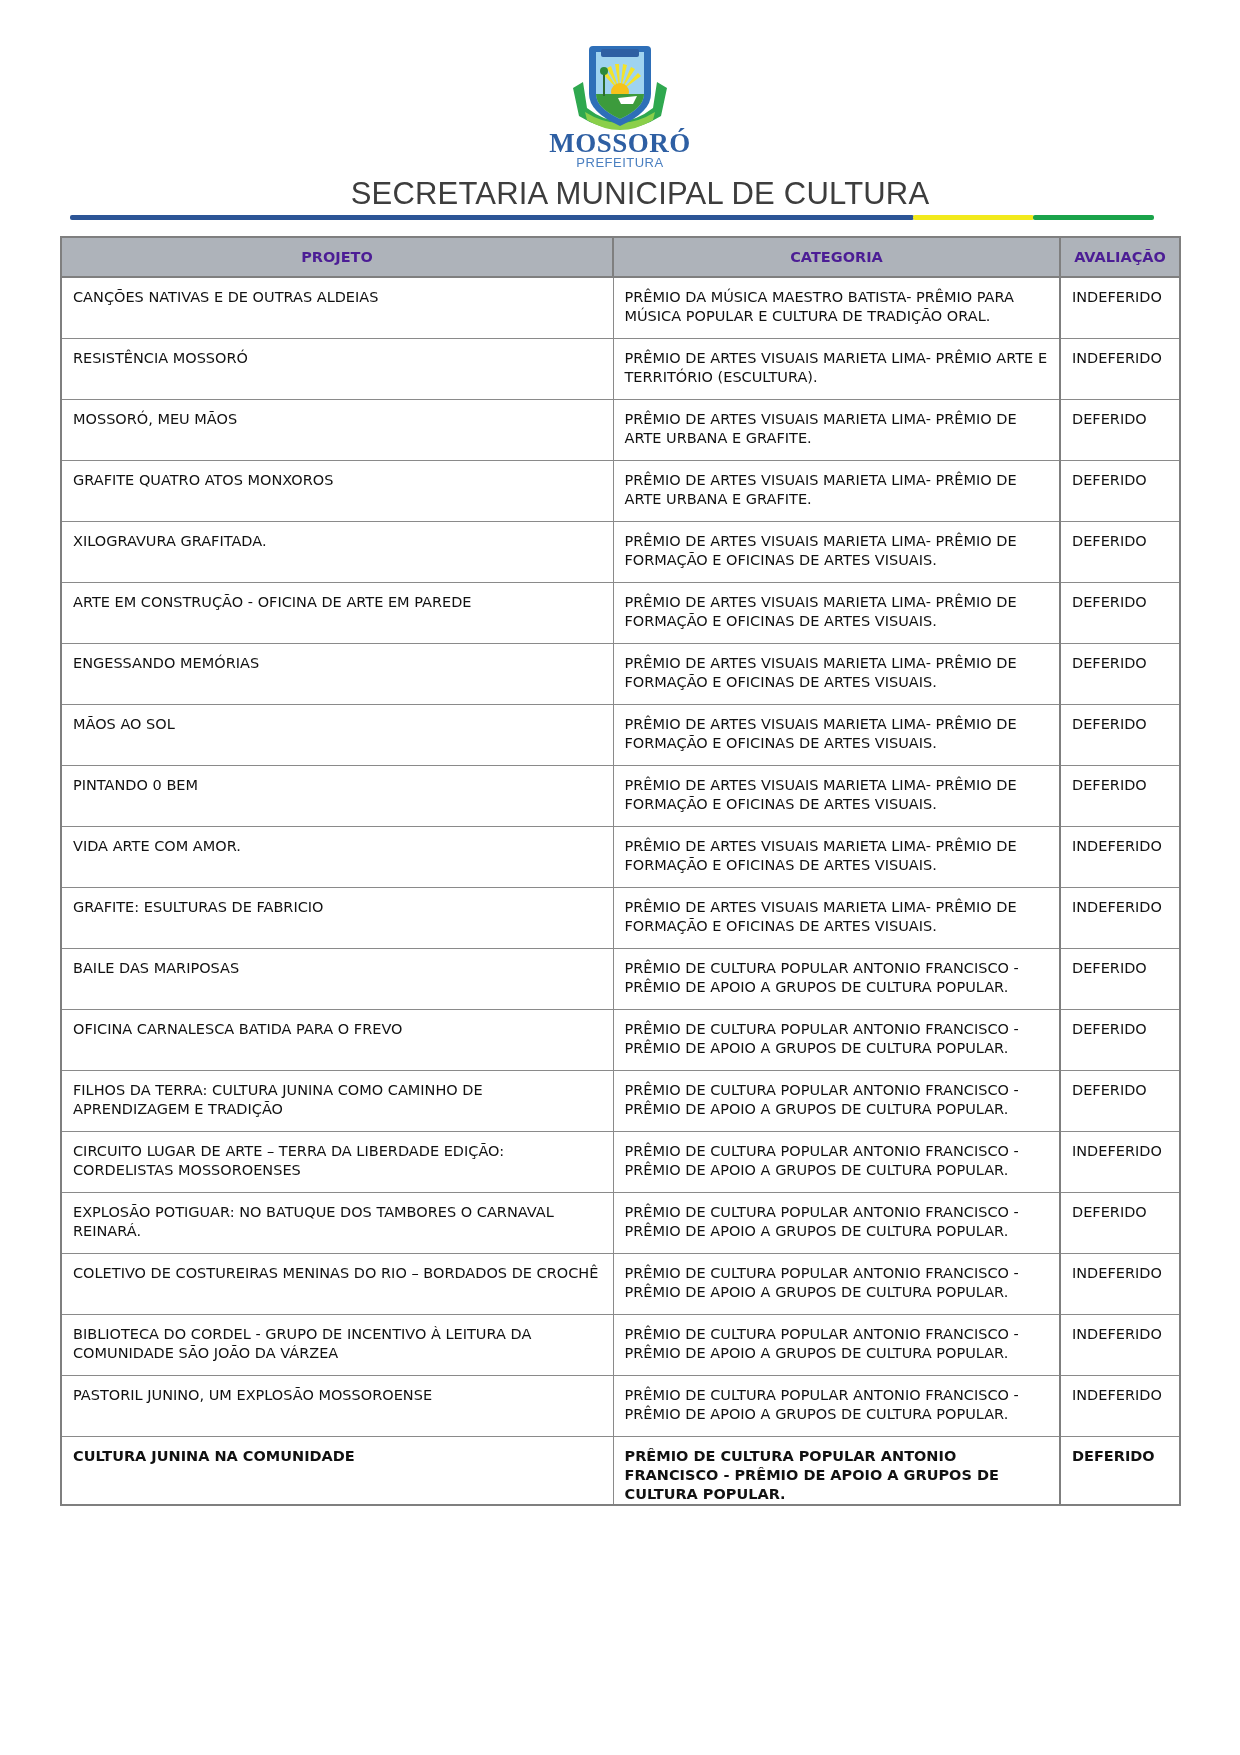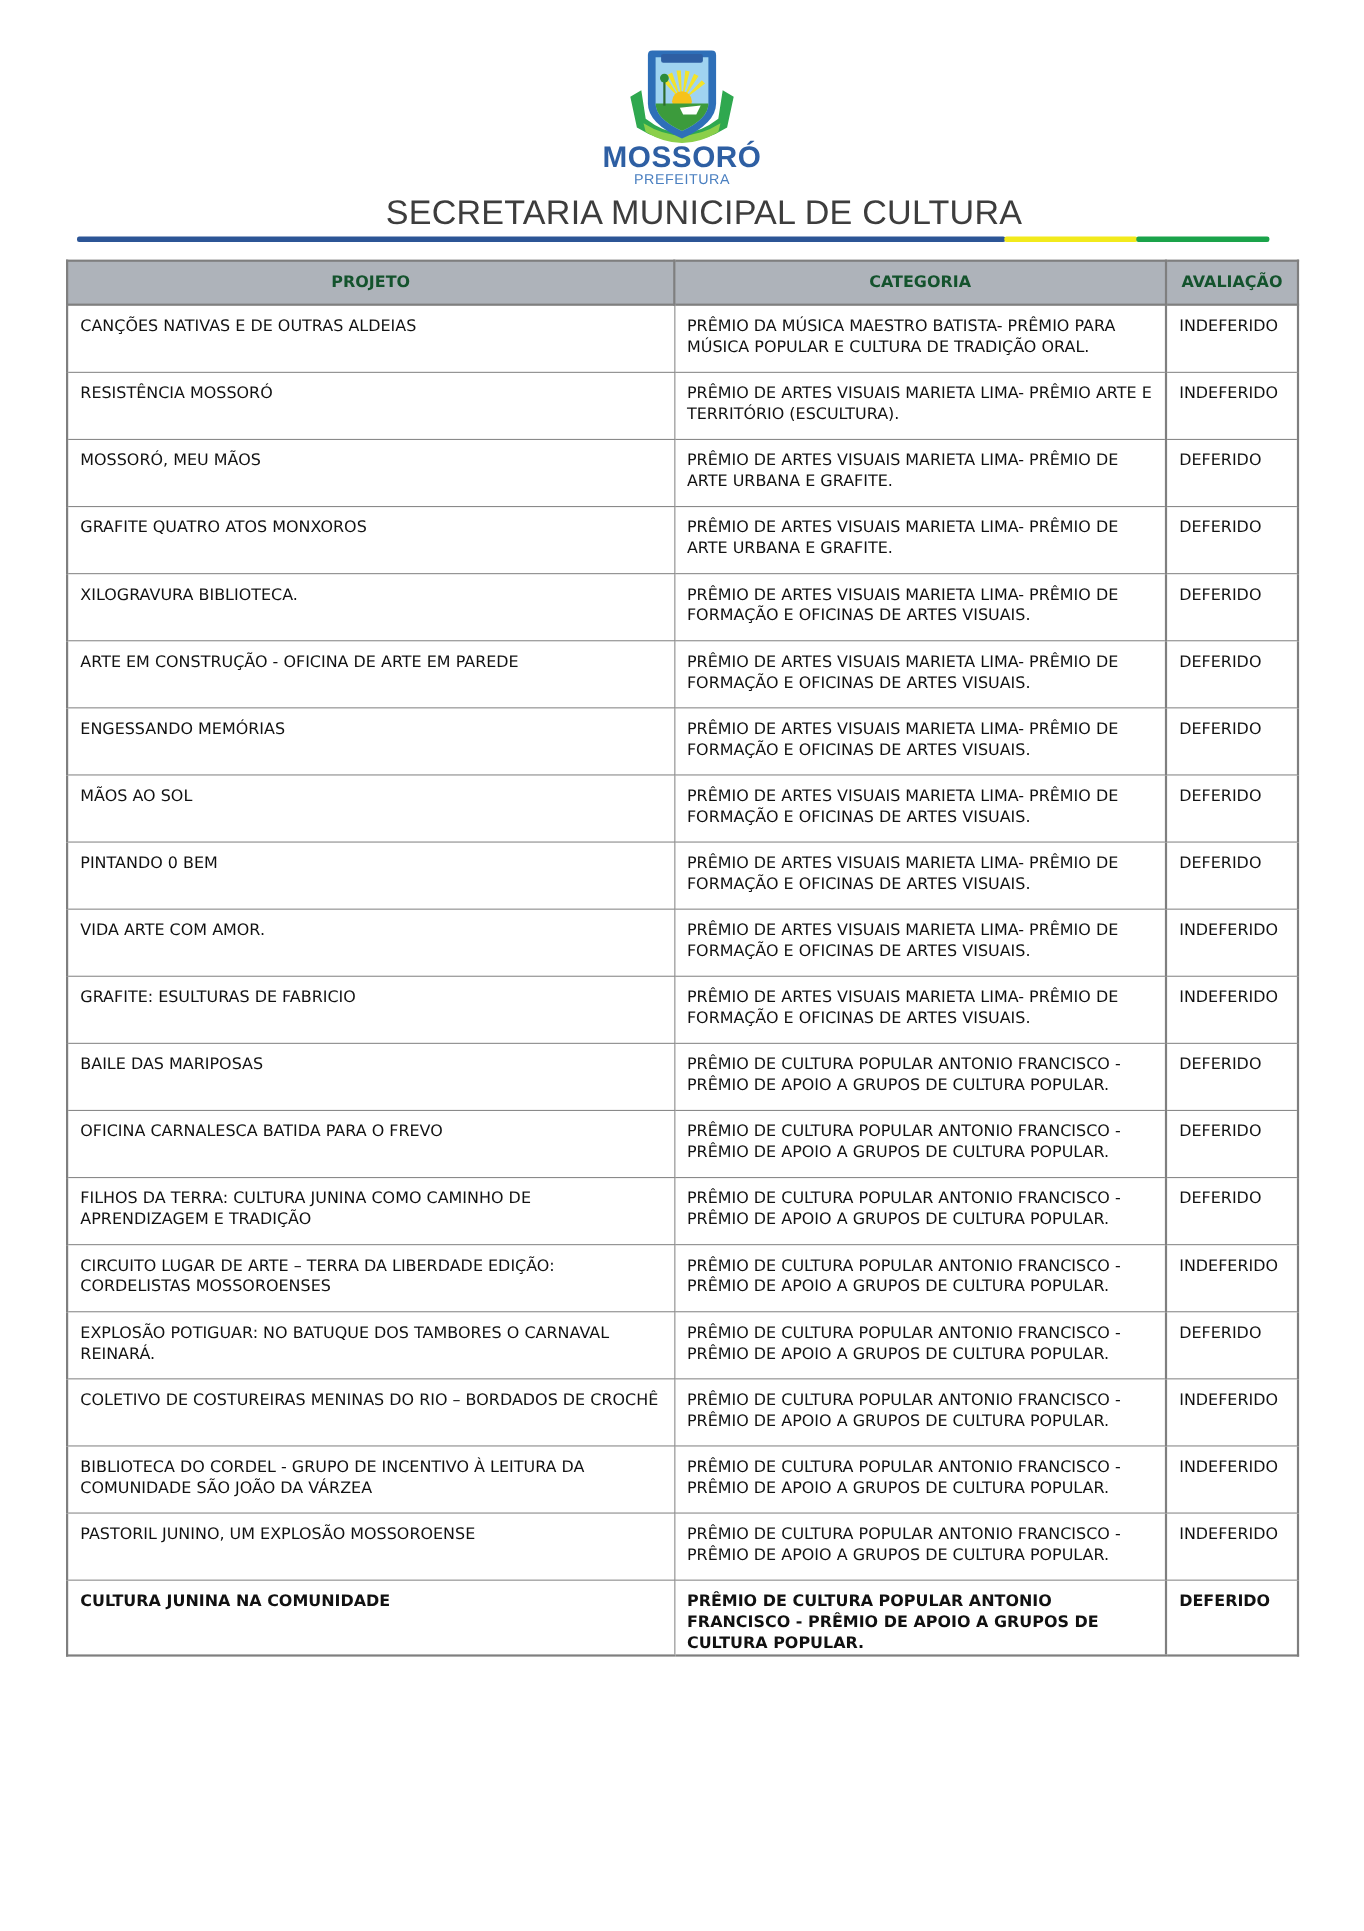--- a/index.html
+++ b/index.html
@@ -28,21 +28,21 @@
       top: 42px;
       width: 114px;
       height: 92px;
     }
     .brand-name {
       position: absolute;
       left: 0;
       width: 1240px;
       top: 128px;
       text-align: center;
-      font-family: Liberation Sans, sans-serif;
+      font-family: Liberation Serif, serif;
       font-weight: bold;
       font-size: 27px;
       letter-spacing: 0.5px;
       color: #2e5fa3;
       line-height: 30px;
     }
     .brand-sub {
       position: absolute;
       left: 0;
       width: 1240px;
@@ -91,21 +91,21 @@
     table.results col.c1 { width: 552px; }
     table.results col.c2 { width: 447px; }
     table.results col.c3 { width: 120px; }
     table.results th {
       background: #aeb3ba;
       border: 2px solid #7f7f7f;
       height: 38px;
       font-weight: bold;
       font-size: 14.5px;
       text-align: center;
-      color: #14532d;
+      color: #4c1d95;
       padding: 0;
       margin-left: 32px;
     }
     table.results td {
       border: 1.5px solid #8a8a8a;
       vertical-align: top;
       padding: 10px 11px 0 11px;
       height: 50px;
       color: #111111;
       background: #ffffff;
@@ -190,21 +190,21 @@
         <td class="c1">MOSSORÓ, MEU MÃOS</td>
         <td class="c2">PRÊMIO DE ARTES VISUAIS MARIETA LIMA- PRÊMIO DE ARTE URBANA E GRAFITE.</td>
         <td class="c3">DEFERIDO</td>
       </tr>
     <tr class="row">
         <td class="c1">GRAFITE QUATRO ATOS MONXOROS</td>
         <td class="c2">PRÊMIO DE ARTES VISUAIS MARIETA LIMA- PRÊMIO DE ARTE URBANA E GRAFITE.</td>
         <td class="c3">DEFERIDO</td>
       </tr>
     <tr class="row">
-        <td class="c1">XILOGRAVURA BIBLIOTECA.</td>
+        <td class="c1">XILOGRAVURA GRAFITADA.</td>
         <td class="c2">PRÊMIO DE ARTES VISUAIS MARIETA LIMA- PRÊMIO DE FORMAÇÃO E OFICINAS DE ARTES VISUAIS.</td>
         <td class="c3">DEFERIDO</td>
       </tr>
     <tr class="row">
         <td class="c1">ARTE EM CONSTRUÇÃO - OFICINA DE ARTE EM PAREDE</td>
         <td class="c2">PRÊMIO DE ARTES VISUAIS MARIETA LIMA- PRÊMIO DE FORMAÇÃO E OFICINAS DE ARTES VISUAIS.</td>
         <td class="c3">DEFERIDO</td>
       </tr>
     <tr class="row">
         <td class="c1">ENGESSANDO MEMÓRIAS</td>

